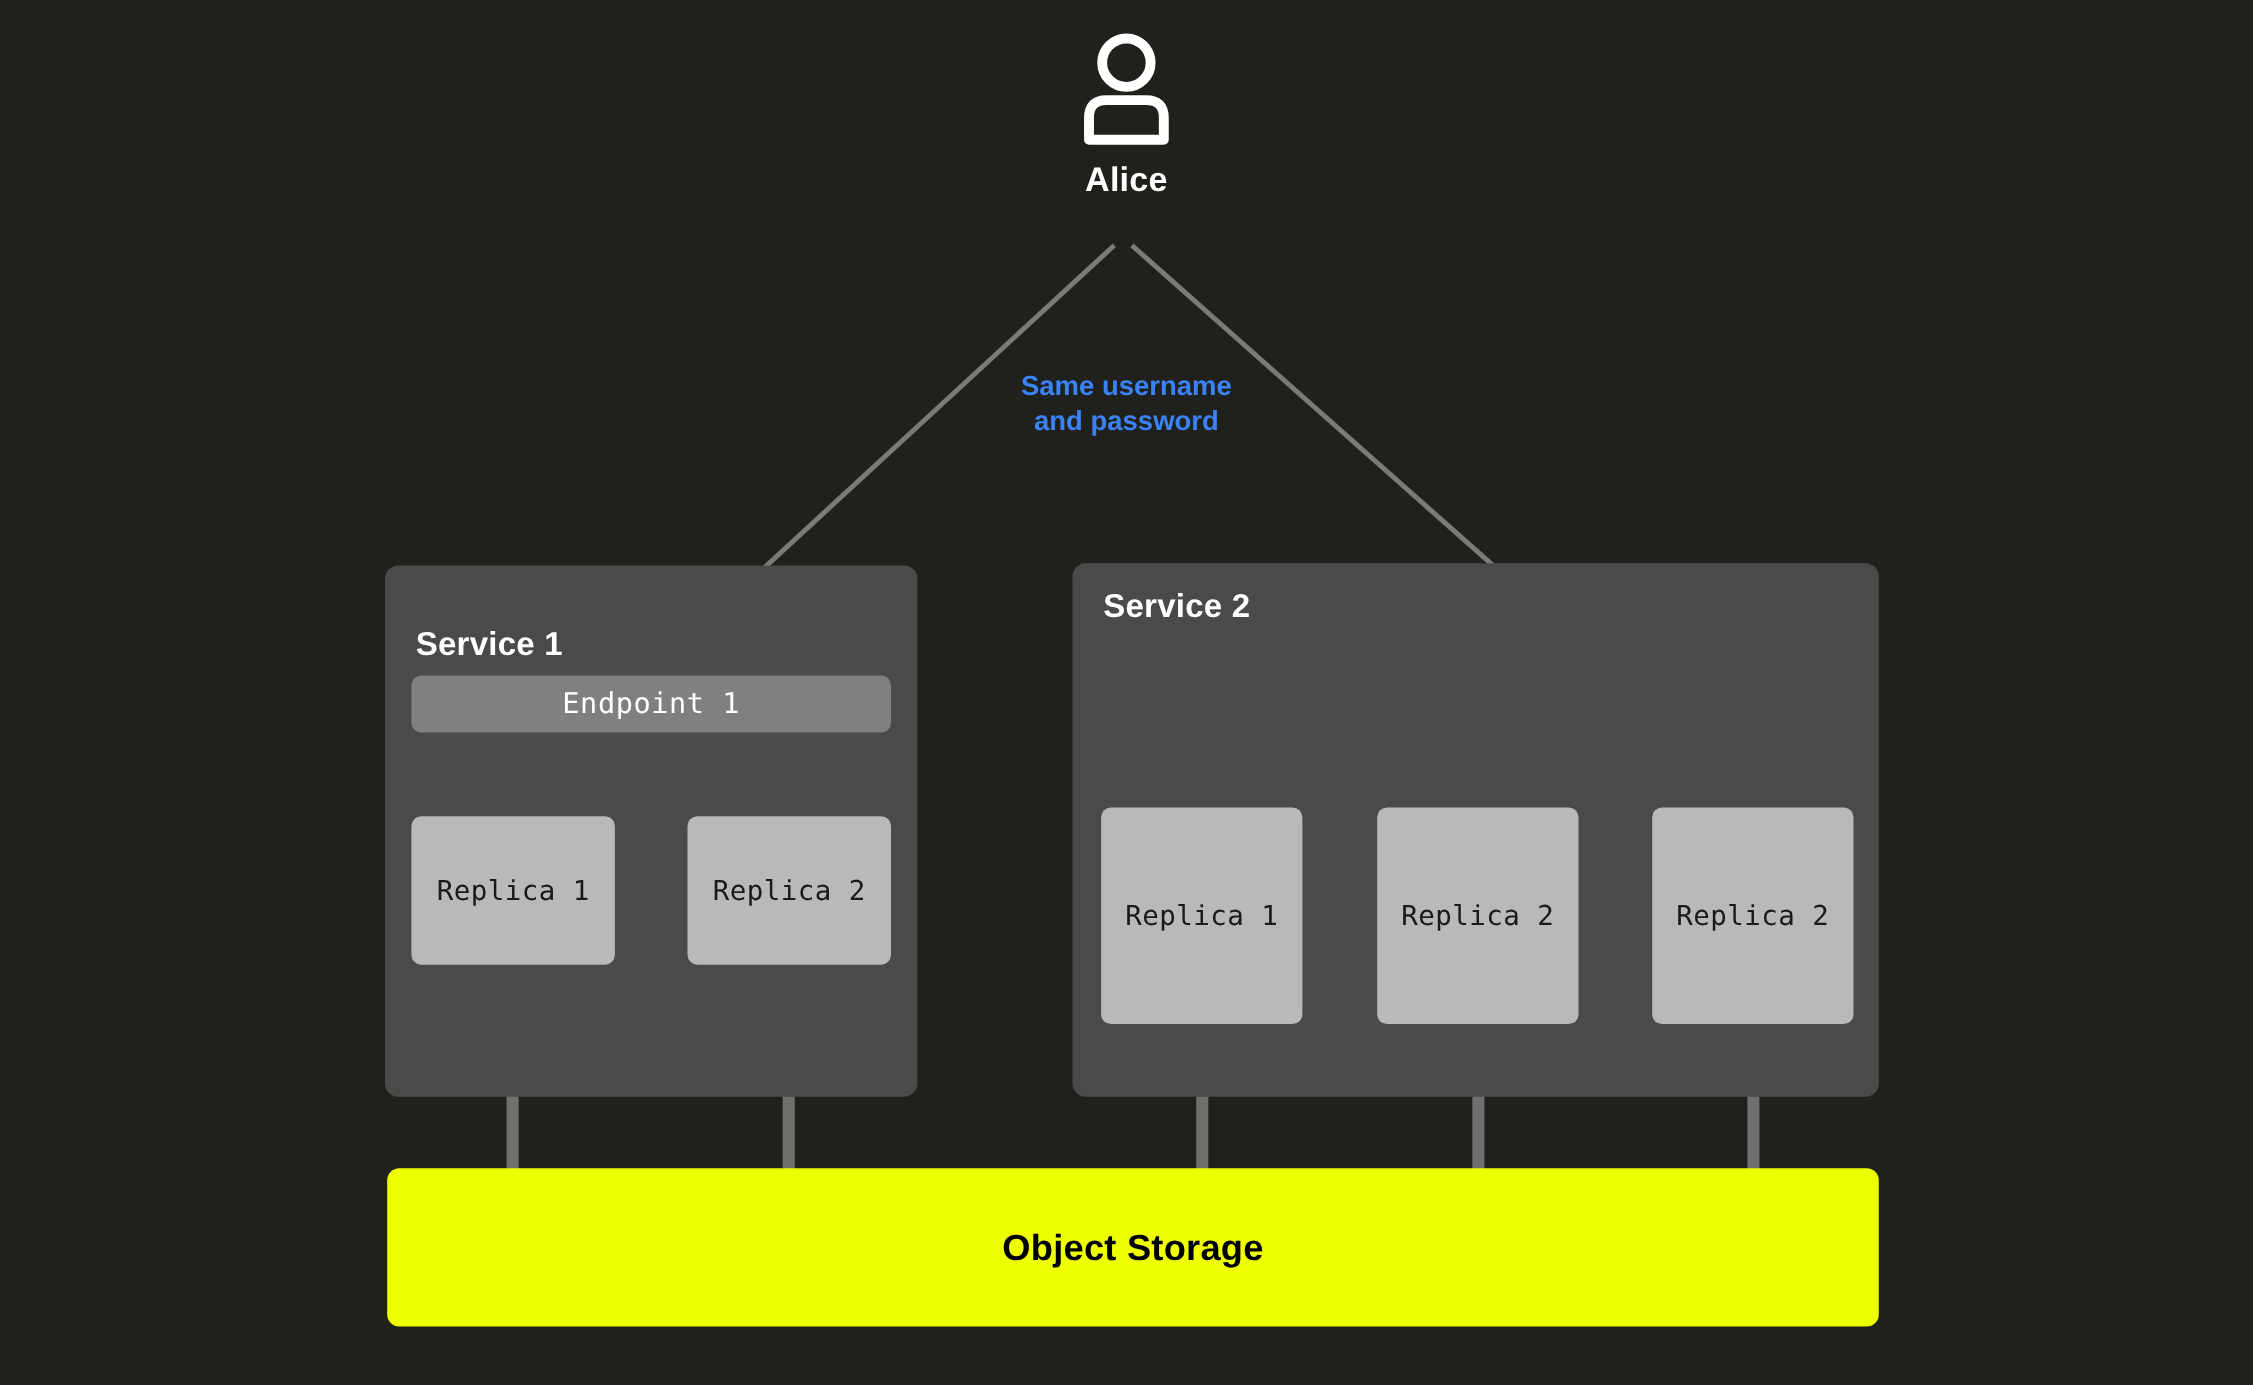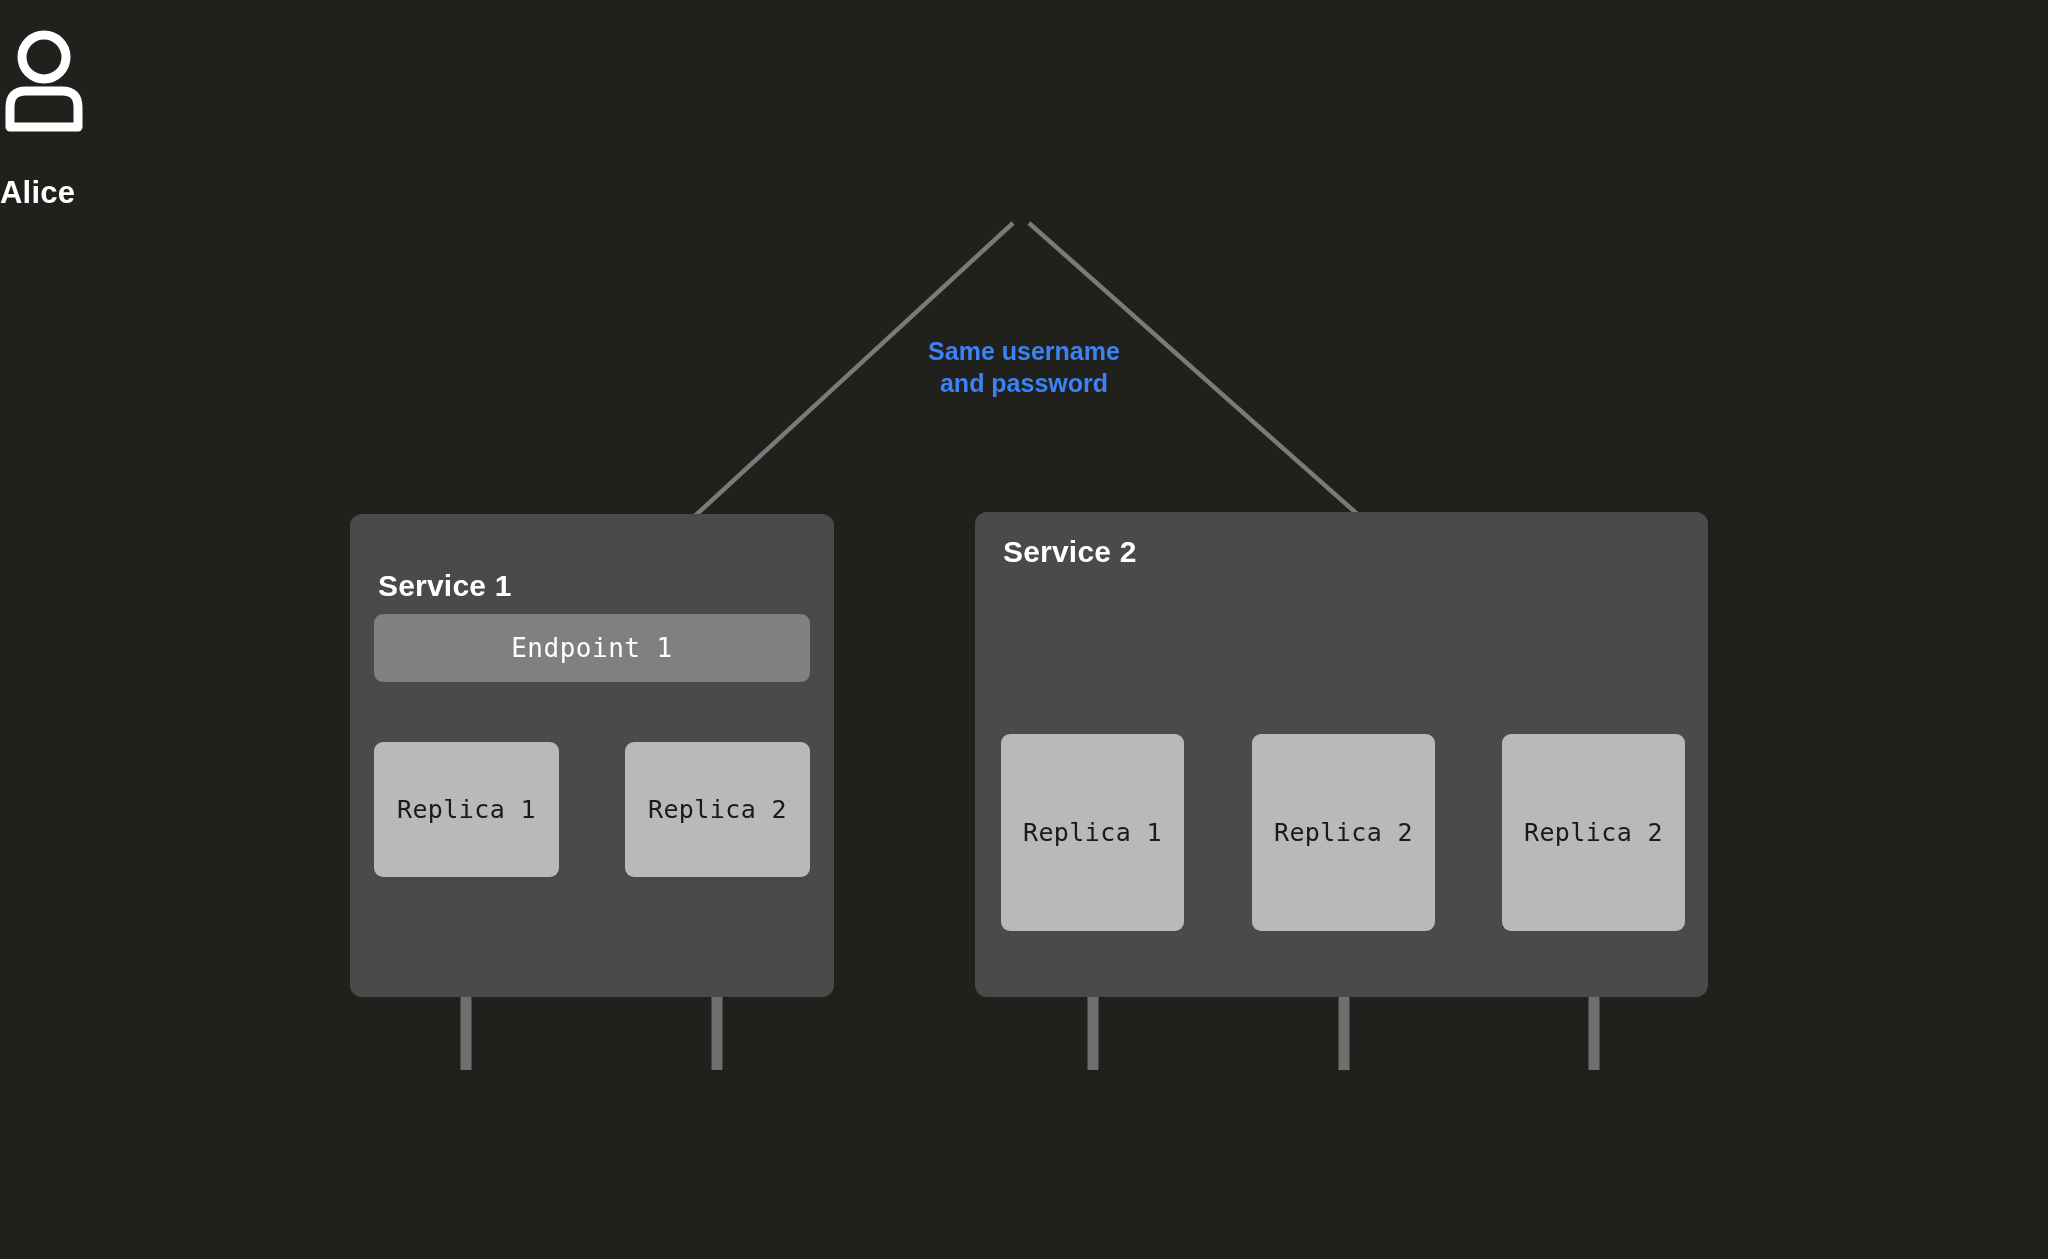--- a/index.html
+++ b/index.html
@@ -21,22 +21,22 @@
     width: 2048px; height: 1259px;
     pointer-events: none;
   }
   
   .actor {
     position: absolute;
     left: 0; right: 0;
     top: 28px;
     display: flex;
     flex-direction: column;
+    align-items: center;
     z-index: 6;
-    gap: 29px;
   }
   .actor-icon { display: block; }
   .actor-label {
     margin-top: 14px;
     color: #ffffff;
     font-size: 31px;
     font-weight: bold;
     letter-spacing: 0.2px;
   }
   
@@ -76,21 +76,21 @@
     border-radius: 9px;
     color: #ffffff;
     font-family: "DejaVu Sans Mono", monospace;
     font-size: 26px;
     display: flex;
     align-items: center;
     justify-content: center;
     letter-spacing: 0.5px;
     z-index: 4;
   }
-  #endpoint-1 { left: 24px; top: 100px; width: 436px; height: 68px; }
+  #endpoint-1 { left: 24px; top: 100px; width: 436px; height: 52px; }
   #endpoint-2 { left: 26px; top: 97px; width: 682px; height: 52px; }
   .replica {
     position: absolute;
     background: #b9b9b9;
     border-radius: 9px;
     color: #1a1a1a;
     font-family: "DejaVu Sans Mono", monospace;
     font-size: 25px;
     display: flex;
     align-items: center;
@@ -168,14 +168,17 @@
     <div class="replica" id="s1-replica-2">Replica 2</div>
   </div>
 
   <div class="service-panel" id="service-2">
     <div class="service-title">Service 2</div>
     <div class="replica" id="s2-replica-1">Replica 1</div>
     <div class="replica" id="s2-replica-2">Replica 2</div>
     <div class="replica" id="s2-replica-3">Replica 2</div>
   </div>
 
+  <div id="object-storage">
+    <span class="storage-label">Object Storage</span>
+  </div>
 
 </div>
 
 </body></html>

